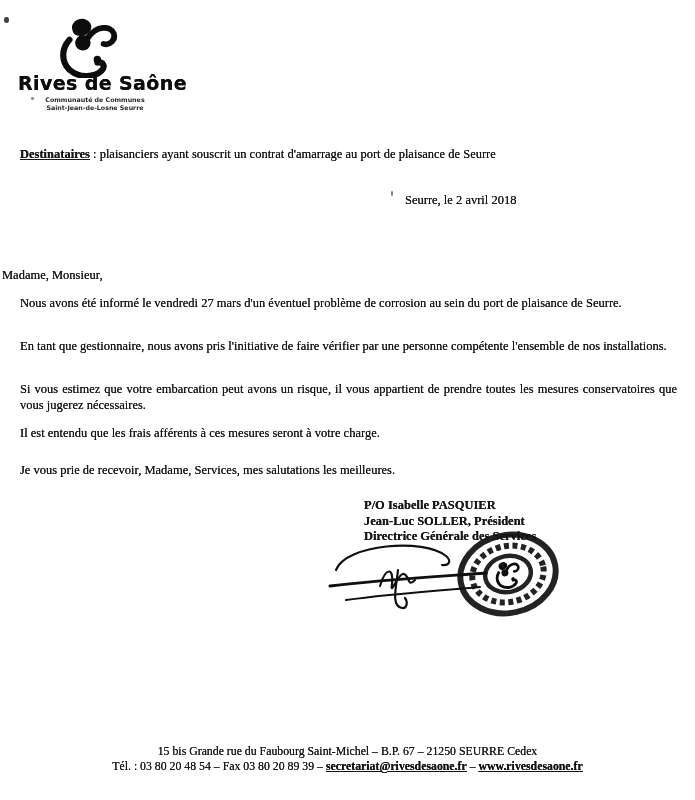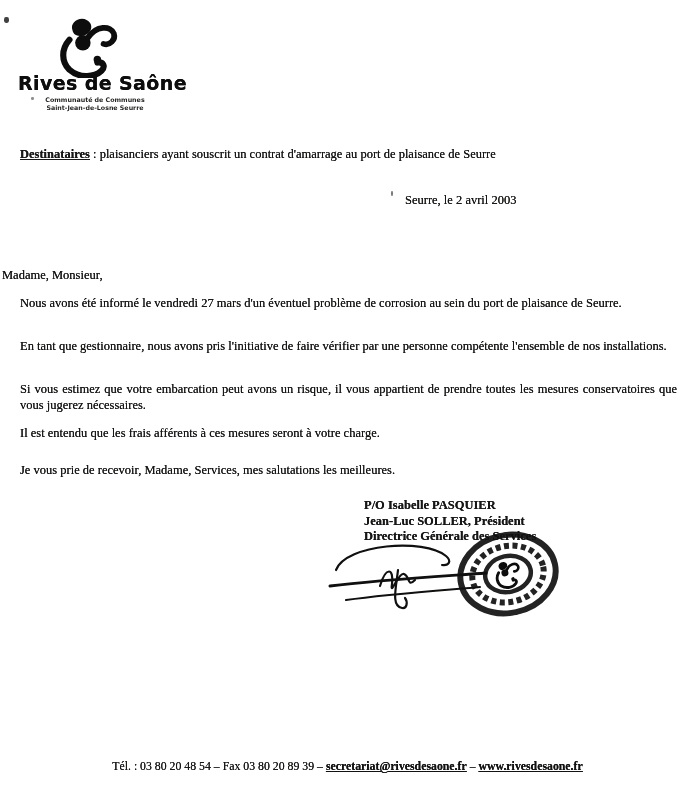--- a/index.html
+++ b/index.html
@@ -52,21 +52,21 @@
   <div class="abs logo-title" style="left:18px;top:64px;">Rives de Saône</div>
   <div class="abs logo-sub" style="left:40px;top:88px;width:110px;">
     <div>Communauté de Communes</div>
     <div>Saint-Jean-de-Losne  Seurre</div>
   </div>
 
   <div class="abs body-text" style="left:20px;top:138px;width:660px;">
     <span class="lbl">Destinataires</span><span> : plaisanciers ayant souscrit un contrat d'amarrage au port de plaisance de Seurre</span>
   </div>
 
-  <div class="abs body-text" style="left:405px;top:184px;">Seurre, le 2 avril 2003</div>
+  <div class="abs body-text" style="left:405px;top:184px;">Seurre, le 2 avril 2018</div>
 
 
   <div class="abs body-text" style="left:2px;top:259px;">Madame, Monsieur,</div>
 
   <p class="abs body-text para" style="top:287px;">Nous avons été informé le vendredi 27 mars d'un éventuel problème de corrosion au sein du port de plaisance de Seurre.</p>
   <p class="abs body-text para" style="top:330px;">En tant que gestionnaire, nous avons pris l'initiative de faire vérifier par une personne compétente l'ensemble de nos installations.</p>
   <p class="abs body-text para" style="top:373px;">Si vous estimez que votre embarcation peut avons un risque, il vous appartient de prendre toutes les mesures conservatoires que vous jugerez nécessaires.</p>
   <p class="abs body-text para" style="top:417px;">Il est entendu que les frais afférents à ces mesures seront à votre charge.</p>
 
   <div class="abs body-text" style="left:20px;top:454px;">Je vous prie de recevoir, Madame, Services, mes salutations les meilleures.</div>
@@ -93,17 +93,18 @@
     <svg width="104" height="84" viewBox="0 0 104 84">
       <g stroke="#151515" fill="none" opacity="0.92">
         <ellipse cx="52" cy="42" rx="48" ry="39" stroke-width="6"></ellipse>
         <ellipse cx="52" cy="42" rx="36" ry="28" stroke-width="6" stroke-dasharray="5 3.5"></ellipse>
         <ellipse cx="52" cy="42" rx="23" ry="18" stroke-width="4.5"></ellipse>
       </g>
       <use href="#figmark" transform="translate(37,28) scale(0.47)"></use>
     </svg>
   </div>
 
+  <div class="abs footer-line" style="top:736px;">15 bis Grande rue du Faubourg Saint-Michel – B.P. 67 – 21250 SEURRE Cedex</div>
   <div class="abs footer-line" style="top:751px;">
     <span>Tél. : 03 80 20 48 54 – Fax 03 80 20 89 39 – </span><span class="link">secretariat@rivesdesaone.fr</span><span> – </span><span class="link">www.rivesdesaone.fr</span>
   </div>
 
 </div>
 
 </body></html>

